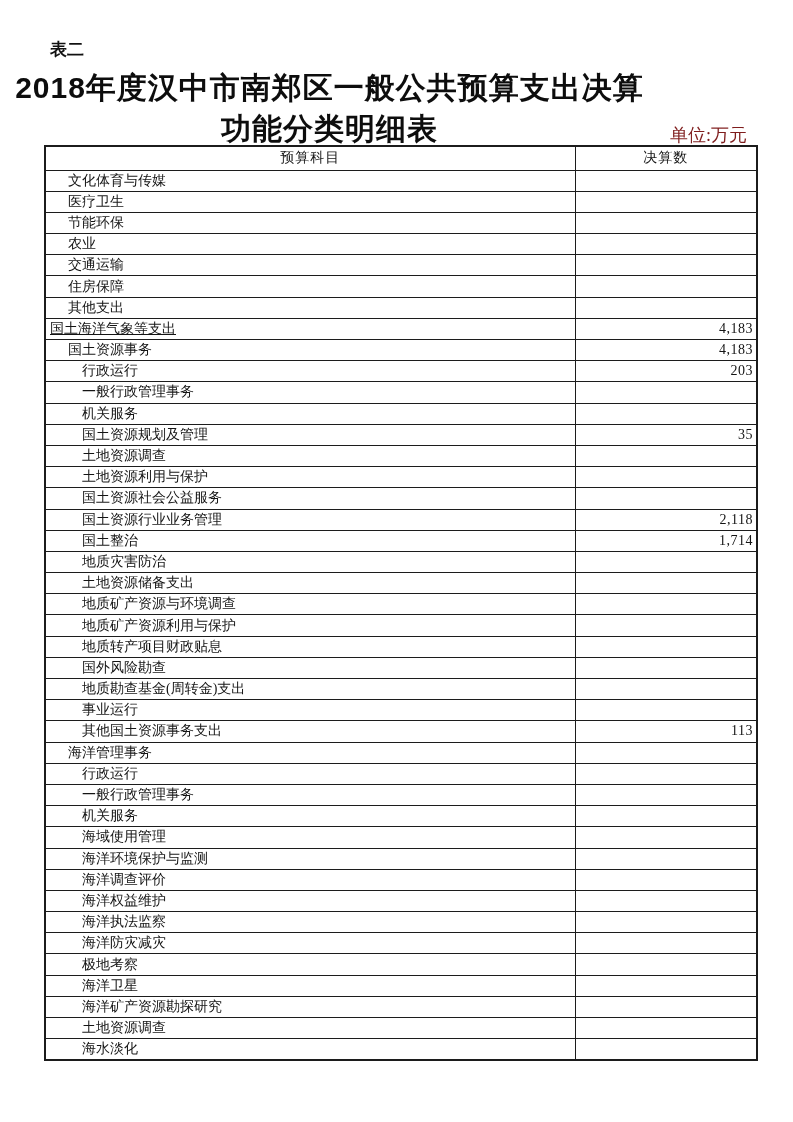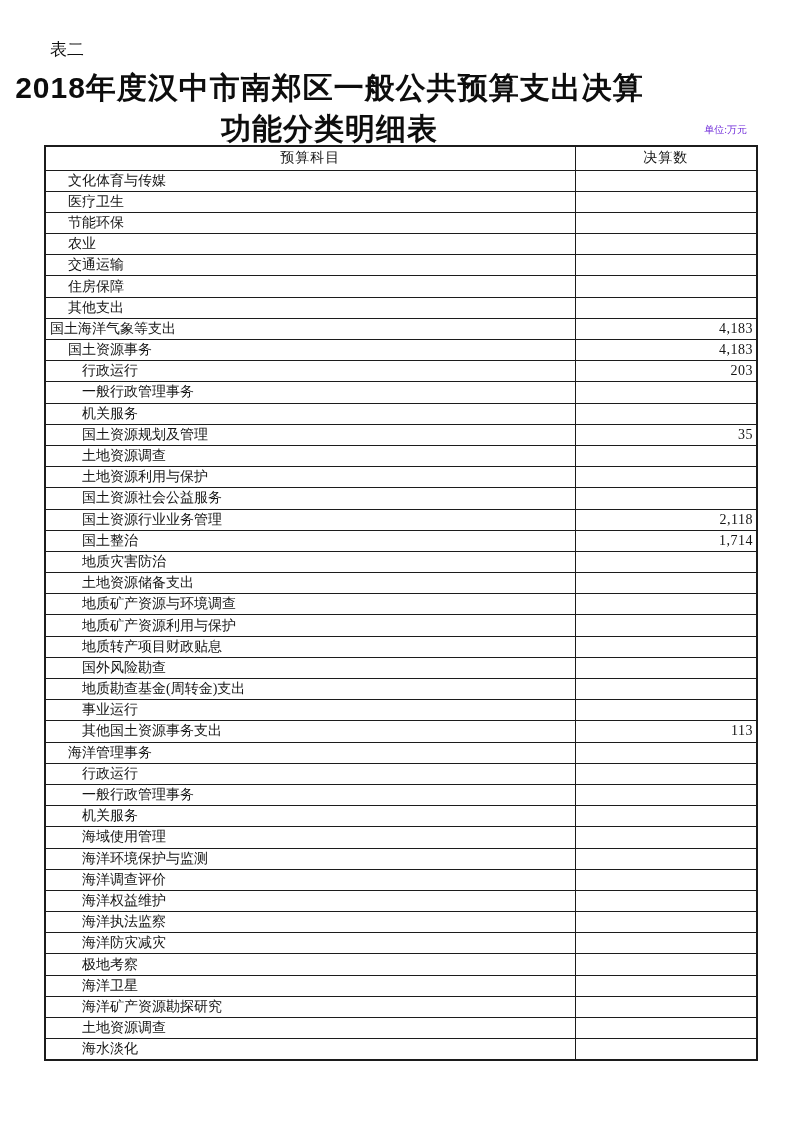--- a/index.html
+++ b/index.html
@@ -13,43 +13,43 @@
     height: 1122px;
     font-family: "Liberation Serif", serif;
     color: #141414;
     overflow: hidden;
   }
   .table-label {
     position: absolute;
     left: 50px;
     top: 38px;
     font-family: "Liberation Sans", sans-serif;
-    font-weight: 400;
+    font-weight: 700;
     font-size: 17px;
     color: #111;
   }
   .doc-title {
     position: absolute;
     left: 0;
     top: 68px;
     width: 659px;
     margin: 0;
     text-align: center;
     font-family: "Liberation Sans", sans-serif;
     font-weight: 700;
     font-size: 30px;
     letter-spacing: 1px;
     color: #0d0d0d;
   }
   .unit-note {
     position: absolute;
     right: 46px;
     top: 123px;
-    font-size: 10px;
-    color: #6d28d9;
+    font-size: 18px;
+    color: #7f1d1d;
     margin-left: 41px;
   }
   table.budget-table {
     position: absolute;
     left: 44px;
     top: 145px;
     width: 712px;
     border-collapse: collapse;
     table-layout: fixed;
     border: 2px solid #1c1c1c;
@@ -66,21 +66,21 @@
     overflow: hidden;
   }
   .budget-table thead tr { height: 24px; }
   .budget-table tbody tr { height: 21.2px; }
   .budget-table th {
     font-weight: 400;
     text-align: center;
     letter-spacing: 1px;
   }
   td.subject { text-align: left; }
-  td.subject.indent-0 { padding-left: 4px; }
+  td.subject.indent-0 { padding-left: 4px; text-decoration: underline; }
   td.subject.indent-1 { padding-left: 22px; }
   td.subject.indent-2 { padding-left: 36px; }
   td.amount {
     text-align: right;
     padding-right: 3px;
     letter-spacing: 0.5px;
   }
 </style>
 </head>
 <body>

